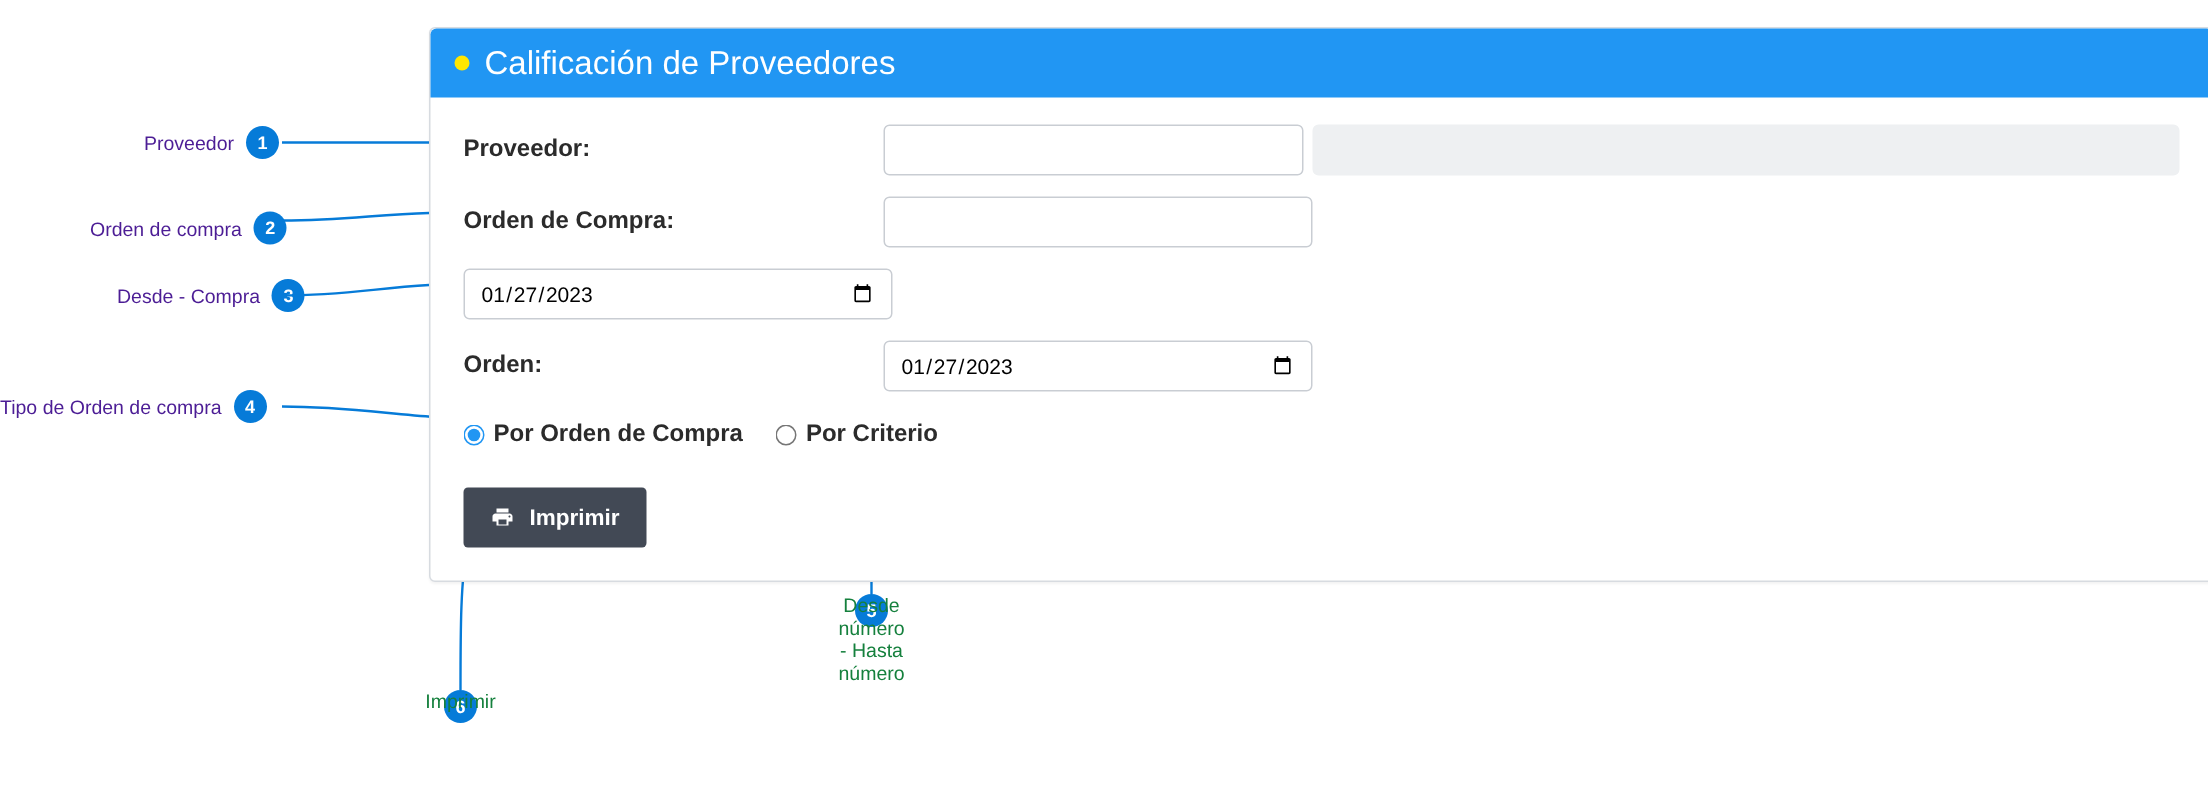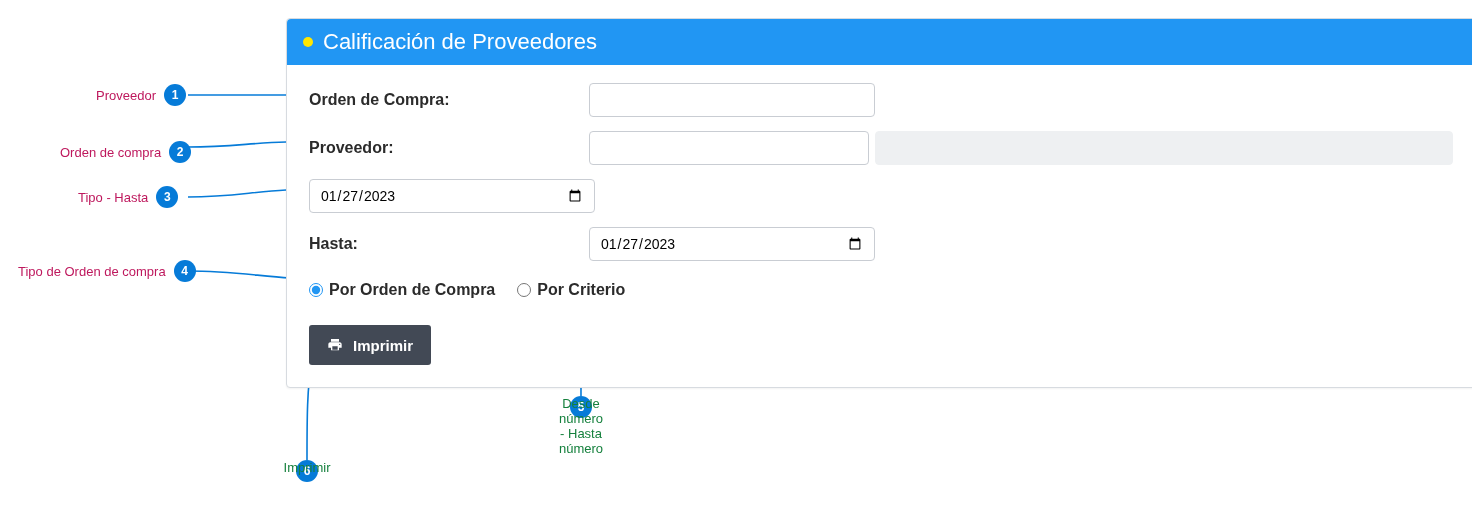--- a/index.html
+++ b/index.html
@@ -130,21 +130,21 @@
   
   .annot {
     position: absolute;
     display: flex;
     align-items: center;
     gap: 8px;
   }
   .annot-label {
     text-align: right;
     font-size: 13px;
-    color: #be185d;
+    color: #4c1d95;
     white-space: nowrap;
   }
   .badge {
     width: 22px; height: 22px;
     border-radius: 11px;
     background: #067bd8;
     color: #fff;
     font-size: 12px;
     font-weight: 600;
     display: flex;
@@ -179,24 +179,24 @@
 
 <div class="annot" style="left:96px; top:84px;">
   <span class="annot-label">Proveedor</span>
   <span class="badge">1</span>
 </div>
 <div class="annot" style="left:60px; top:141px;">
   <span class="annot-label">Orden de compra</span>
   <span class="badge">2</span>
 </div>
 <div class="annot" style="left:78px; top:186px;">
-  <span class="annot-label">Tipo - Hasta</span>
+  <span class="annot-label">Desde - Compra</span>
   <span class="badge">3</span>
 </div>
-<div class="annot" style="left:18px; top:260px;">
+<div class="annot" style="left:0; top:260px;">
   <span class="annot-label">Tipo de Orden de compra</span>
   <span class="badge">4</span>
 </div>
 
 <div style="position:absolute; left:570px; top:396px; display:flex; flex-direction:column; align-items:center; gap:8px;">
   <span class="badge">5</span>
   <span class="annot-bottom">Desde número - Hasta número</span>
 </div>
 
 <div style="position:absolute; left:296px; top:460px; display:flex; flex-direction:column; align-items:center; gap:8px;">
@@ -222,39 +222,39 @@
 <div class="panel">
   <div class="panel-header">
     <span class="status-dot"></span>
     <span class="panel-title">Calificación de Proveedores</span>
   </div>
 
   <div class="panel-body">
 
     
     <div class="form-row">
-      <label class="form-label">Orden de Compra:</label>
-      <input type="text" class="input-text oc-input" value="" style="">
-    </div>
-
-    
-    <div class="form-row">
       <label class="form-label">Proveedor:</label>
       <input type="text" class="input-text proveedor-code" value="" style="">
       <div class="proveedor-name"></div>
     </div>
 
     
     <div class="form-row">
+      <label class="form-label">Orden de Compra:</label>
+      <input type="text" class="input-text oc-input" value="" style="">
+    </div>
+
+    
+    <div class="form-row">
       <input type="date" class="date-input" value="2023-01-27" style="">
     </div>
 
     
     <div class="form-row">
-      <label class="form-label">Hasta:</label>
+      <label class="form-label">Orden:</label>
       <input type="date" class="date-input" value="2023-01-27" style="">
     </div>
 
     
     <div class="radio-row">
       <label class="radio-item">
         <input type="radio" name="tipo" checked="" style="">
         <span>Por Orden de Compra</span>
       </label>
       <label class="radio-item">

